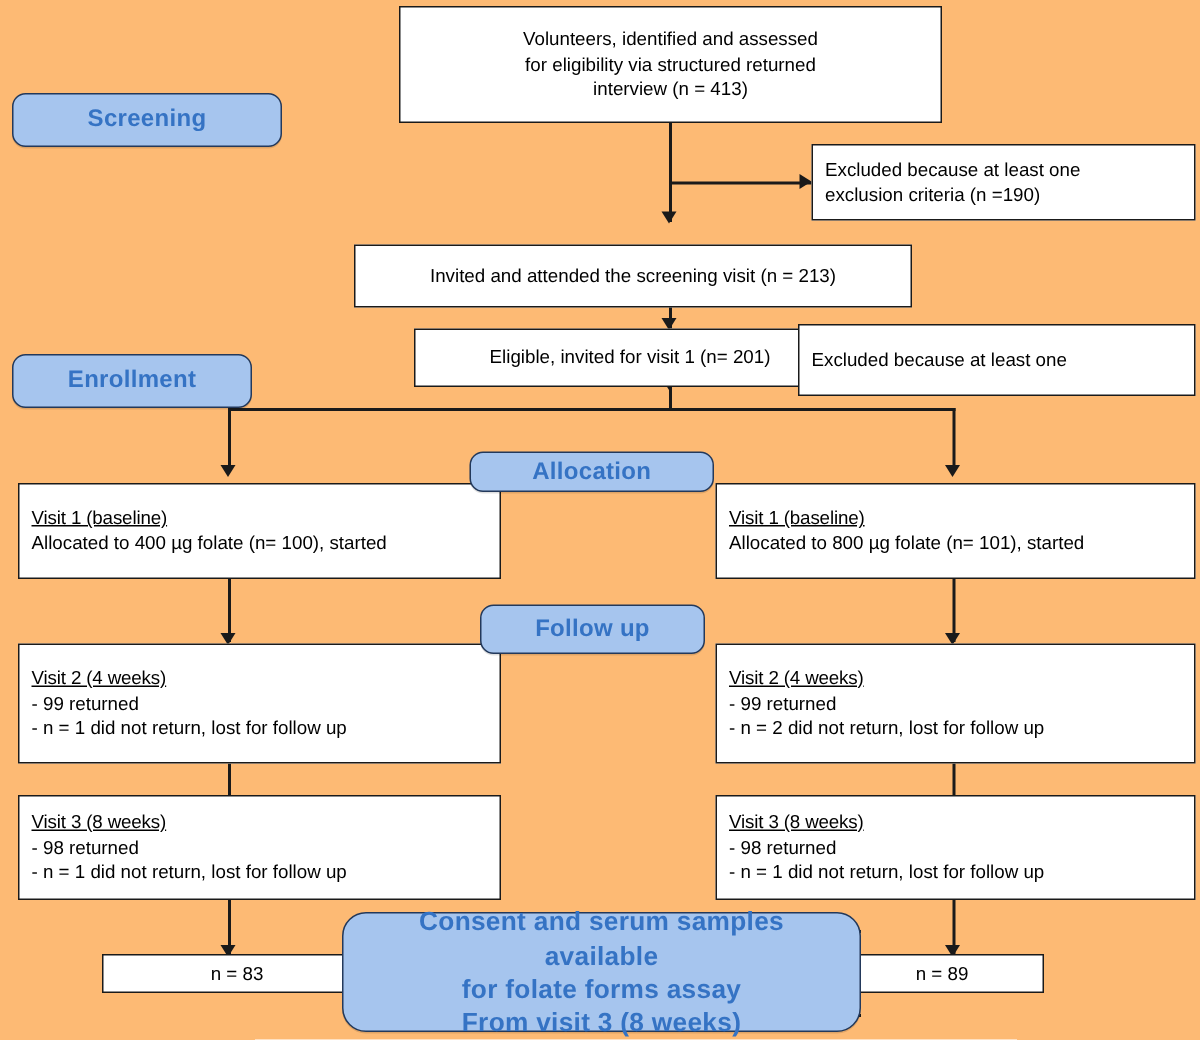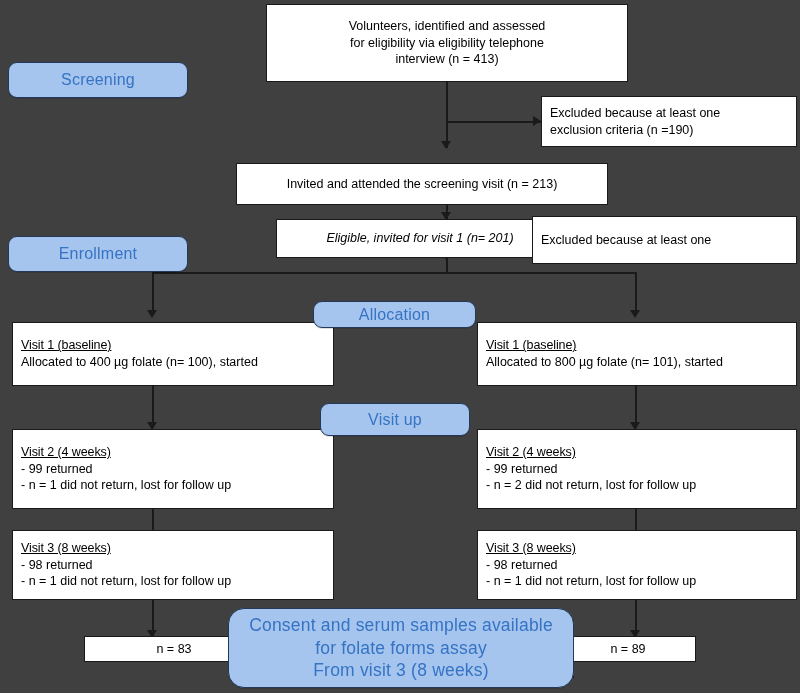--- a/index.html
+++ b/index.html
@@ -8,21 +8,21 @@
     background: #ffffff;
   }
   body {
     font-family: "Liberation Sans", sans-serif;
     color: #000000;
   }
   #canvas {
     position: relative;
     width: 800px;
     height: 693px;
-    background: #404040;
+    background: #fdba74;
     overflow: hidden;
   }
   
   .box {
     position: absolute;
     box-sizing: border-box;
     background: #ffffff;
     border: 1.5px solid #1a1a1a;
     display: flex;
     flex-direction: column;
@@ -47,21 +47,21 @@
     position: absolute;
     box-sizing: border-box;
     background: #a6c5ee;
     border: 1.6px solid #23395b;
     border-radius: 9px;
     display: flex;
     align-items: center;
     justify-content: center;
     text-align: center;
     color: #3573c4;
-    font-weight: normal;
+    font-weight: bold;
     font-size: 16px;
     letter-spacing: 0.2px;
     z-index: 6;
     box-shadow: 0 1px 0 rgba(0,0,0,0.12);
   }
   .badge.big {
     font-size: 17.5px;
     line-height: 1.28;
     flex-direction: column;
     border-radius: 16px;
@@ -133,34 +133,34 @@
   <div class="ln-v" style="left:635px; top:600px; height:36px;"></div>
   <div class="arrow-down" style="left:630px; top:630px;"></div>
 
   <div class="ln-h" style="left:228px; top:648px; width:20px;"></div>
   <div class="ln-h" style="left:552px; top:648px; width:22px;"></div>
   <div class="ln-h" style="left:552px; top:620px; width:22px;"></div>
   <div class="ln-h" style="left:552px; top:676px; width:22px;"></div>
 
   <div class="box center" style="left:266px; top:4px; width:362px; height:78px;">
     <div class="ln">Volunteers, identified and assessed</div>
-    <div class="ln">for eligibility via eligibility telephone</div>
+    <div class="ln">for eligibility via structured returned</div>
     <div class="ln">interview  (n = 413)</div>
   </div>
 
   <div class="box left" style="left:541px; top:96px; width:256px; height:51px;">
     <div class="ln">Excluded because at least one</div>
     <div class="ln">exclusion criteria (n =190)</div>
   </div>
 
   <div class="box center" style="left:236px; top:149px; width:372px; height:42px;margin-top:14px;">
     <div class="ln">Invited  and attended the screening visit (n = 213)</div>
   </div>
 
-  <div class="box center" style="left:276px; top:219px; width:288px; height:39px;font-style:italic;">
+  <div class="box center" style="left:276px; top:219px; width:288px; height:39px;">
     <div class="ln">Eligible, invited for visit 1 (n= 201)</div>
   </div>
 
   <div class="box left" style="left:532px; top:216px; width:265px; height:48px;">
     <div class="ln">Excluded because at least one</div>
   </div>
 
   <div class="box left" style="left:12px; top:322px; width:322px; height:64px;">
     <div class="hdr">Visit 1 (baseline)</div>
     <div class="ln">Allocated to 400 µg folate (n= 100), started</div>
@@ -188,42 +188,42 @@
     <div class="ln">- 98 returned</div>
     <div class="ln">- n = 1 did not return, lost for follow up</div>
   </div>
 
   <div class="box left" style="left:477px; top:530px; width:320px; height:70px;">
     <div class="hdr">Visit 3 (8 weeks)</div>
     <div class="ln">- 98 returned</div>
     <div class="ln">- n = 1 did not return, lost for follow up</div>
   </div>
 
-  <div class="box center" style="left:84px; top:636px; width:180px; height:26px;">
+  <div class="box center" style="left:68px; top:636px; width:180px; height:26px;">
     <div class="ln">n = 83</div>
   </div>
 
   <div class="box center" style="left:560px; top:636px; width:136px; height:26px;">
     <div class="ln">n = 89</div>
   </div>
 
   <div class="badge" style="left:8px; top:62px; width:180px; height:36px;">
     <span>Screening</span>
   </div>
 
-  <div class="badge" style="left:8px; top:236px; width:180px; height:36px;">
+  <div class="badge" style="left:8px; top:236px; width:160px; height:36px;">
     <span>Enrollment</span>
   </div>
 
   <div class="badge" style="left:313px; top:301px; width:163px; height:27px;">
     <span>Allocation</span>
   </div>
 
   <div class="badge" style="left:320px; top:403px; width:150px; height:33px;">
-    <span>Visit up</span>
+    <span>Follow up</span>
   </div>
 
   <div class="badge big" style="left:228px; top:608px; width:346px; height:80px;">
     <span>Consent and serum samples available</span>
     <span>for folate forms assay</span>
     <span>From visit 3 (8 weeks)</span>
   </div>
 
 </div>
 

